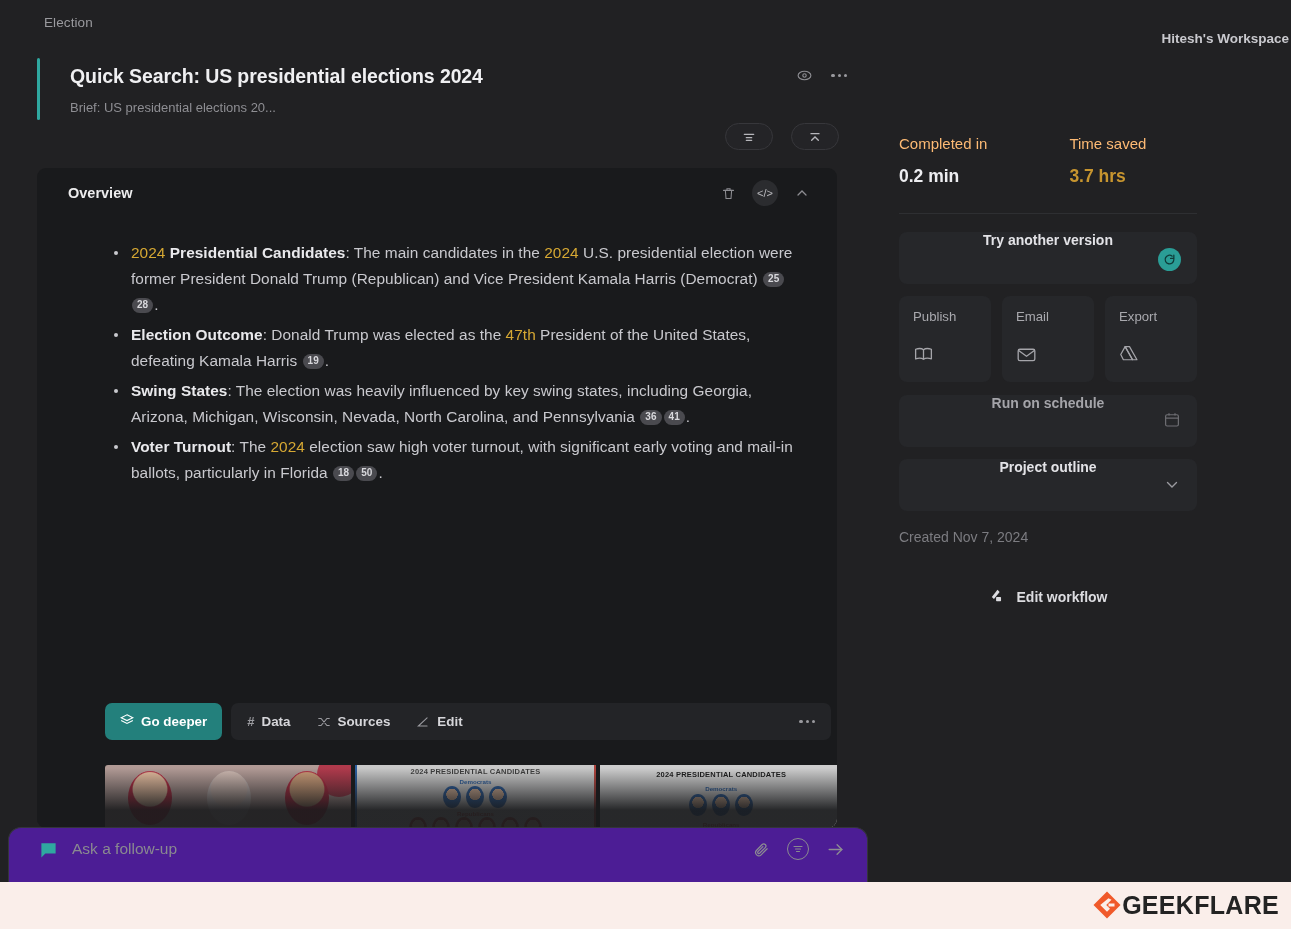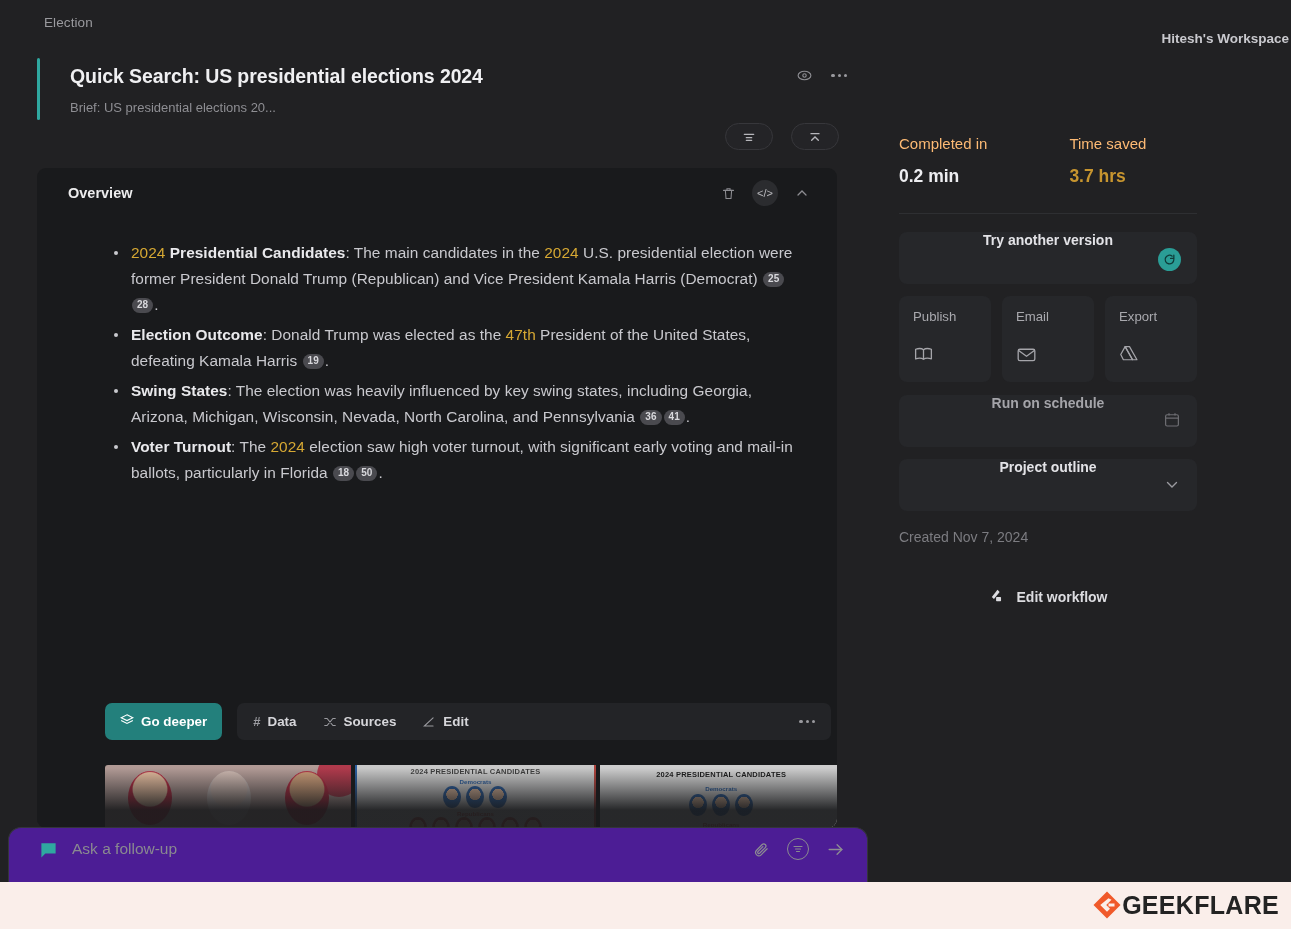--- a/index.html
+++ b/index.html
@@ -79,21 +79,21 @@
   .b { font-weight: 700; color: #e9e9ec; }
   .y { color: #d6a833; }
   .badge {
     display: inline-block; min-width: 20px; text-align: center;
     background: #4a4a4f; color: #d8d8dc; font-size: 10px; font-weight: 700;
     border-radius: 9px; padding: 2.2px 5px 2.6px; margin: 0 1px;
     vertical-align: 2px; line-height: 1;
   }
 
   
-  .tools { position: absolute; left: 68px; top: 535px; display: flex; gap: 15px; width: 726px; }
+  .tools { position: absolute; left: 68px; top: 535px; display: flex; gap: 9px; width: 726px; }
   .go-deeper {
     background: #23807c; color: #fff; font-size: 13.4px; font-weight: 700;
     border-radius: 7px; height: 37px; padding: 0 15px;
     display: flex; align-items: center; gap: 7px; white-space: nowrap;
   }
   .tabbar {
     flex: 1; background: #232427; border-radius: 7px; height: 37px;
     display: flex; align-items: center; padding: 0 16px; gap: 26px;
   }
   .tab { display: flex; align-items: center; gap: 7px; font-size: 13.4px; font-weight: 700; color: #d6d6da; }

